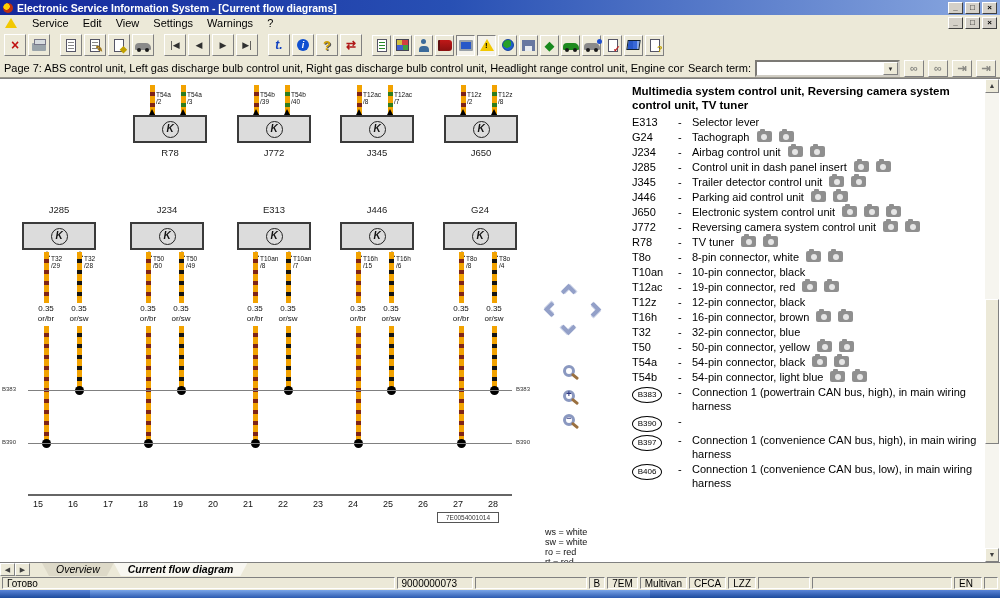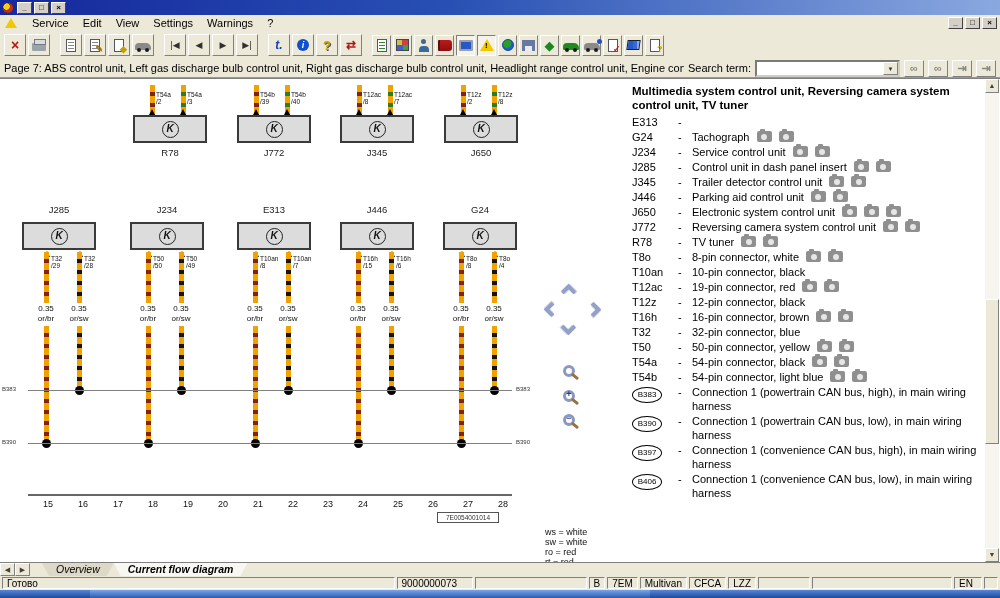--- a/index.html
+++ b/index.html
@@ -127,21 +127,21 @@
   #row2 div.bu:nth-of-type(1) .pl-l{left:29px;} #row2 div.bu:nth-of-type(1) .pl-r{left:62px;}
   #row2 div.bu:nth-of-type(1) .gl-l{left:7px;}  #row2 div.bu:nth-of-type(1) .gl-r{left:40px;}
   #row2 div.bu:nth-of-type(1) .dot-l{left:20px;} #row2 div.bu:nth-of-type(1) .dot-r{left:53px;}
   .bus{position:absolute;left:20px;width:484px;height:1px;background:#808080;}
   .busA{top:308px;} .busB{top:361px;}
   .busl{position:absolute;font-size:6px;line-height:6px;color:#333;}
   .busl.l{left:-6px;} .busl.r{left:508px;}
   .busl.a{top:304px;} .busl.b{top:357px;}
   .scaleline{position:absolute;left:20px;top:412px;width:484px;height:2px;background:#666;}
   .scalenums{position:absolute;left:25px;top:417px;width:485px;display:flex;justify-content:space-between;}
-  .scalenums span{width:30px;text-align:center;font-size:9px;color:#111;}
+  .scalenums span{width:30px;text-align:left;font-size:9px;color:#111;}
   .refbox{position:absolute;left:429px;top:430px;width:62px;height:11px;border:1px solid #555;
     font-size:6.5px;line-height:9px;text-align:center;color:#333;overflow:hidden;}
 
   
   .chev{position:absolute;width:11px;height:11px;border:solid #93a0c8;border-width:4px 4px 0 0;border-radius:1px;
     filter:drop-shadow(1px 1px 0 #cdd4e8);}
   .chev.up{left:563px;top:286px;transform:rotate(-45deg);}
   .chev.left{left:546px;top:304px;transform:rotate(225deg);}
   .chev.right{left:588px;top:304px;transform:rotate(45deg);}
   .chev.down{left:563px;top:322px;transform:rotate(135deg);}
@@ -195,20 +195,21 @@
     background:linear-gradient(180deg,#5a85d8,#1c4a9c);}
   .taskbar .seg{position:absolute;left:90px;top:0;width:560px;height:8px;background:linear-gradient(180deg,#7aa5e8,#2c5ab0);}
 </style>
 </head>
 <body>
 
 <div class="screen">
 
   <div class="titlebar">
     <span class="app-ico"></span>
+    <span class="ttl">Electronic Service Information System - [Current flow diagrams]</span>
     <span class="winbtns">
       <span class="wbtn">_</span>
       <span class="wbtn">□</span>
       <span class="wbtn">×</span>
     </span>
   </div>
 
   <div class="menubar">
     <span class="mdi-ico"></span>
     <span class="menu-item">Service</span>
@@ -544,32 +545,33 @@
       <div>rt  = red</div>
     </div>
 
   <div class="legend">
     <div class="legend-title">Multimedia system control unit, Reversing camera system control unit, TV tuner</div>
     <div>
 
         <div class="lrow">
           <span class="lcode">E313</span>
           <span class="lsep">-</span>
+          <span class="ldesc"><span>Selector lever</span><span class="cams"></span></span>
         </div>
 
         <div class="lrow">
           <span class="lcode">G24</span>
           <span class="lsep">-</span>
           <span class="ldesc"><span>Tachograph</span><span class="cams"><span class="cam"></span><span class="cam"></span></span></span>
         </div>
 
         <div class="lrow">
           <span class="lcode">J234</span>
           <span class="lsep">-</span>
-          <span class="ldesc"><span>Service control unit</span><span class="cams"><span class="cam"></span><span class="cam"></span></span></span>
+          <span class="ldesc"><span>Airbag control unit</span><span class="cams"><span class="cam"></span><span class="cam"></span></span></span>
         </div>
 
         <div class="lrow">
           <span class="lcode">J285</span>
           <span class="lsep">-</span>
           <span class="ldesc"><span>Control unit in dash panel insert</span><span class="cams"><span class="cam"></span><span class="cam"></span></span></span>
         </div>
 
         <div class="lrow">
           <span class="lcode">J345</span>
@@ -657,21 +659,20 @@
 
         <div class="lrow">
           <span class="lcode circled">B383</span>
           <span class="lsep">-</span>
           <span class="ldesc"><span>Connection 1 (powertrain CAN bus, high), in main wiring harness</span><span class="cams"></span></span>
         </div>
 
         <div class="lrow">
           <span class="lcode circled">B390</span>
           <span class="lsep">-</span>
-          <span class="ldesc"><span>Connection 1 (powertrain CAN bus, low), in main wiring harness</span><span class="cams"></span></span>
         </div>
 
         <div class="lrow">
           <span class="lcode circled">B397</span>
           <span class="lsep">-</span>
           <span class="ldesc"><span>Connection 1 (convenience CAN bus, high), in main wiring harness</span><span class="cams"></span></span>
         </div>
 
         <div class="lrow">
           <span class="lcode circled">B406</span>

